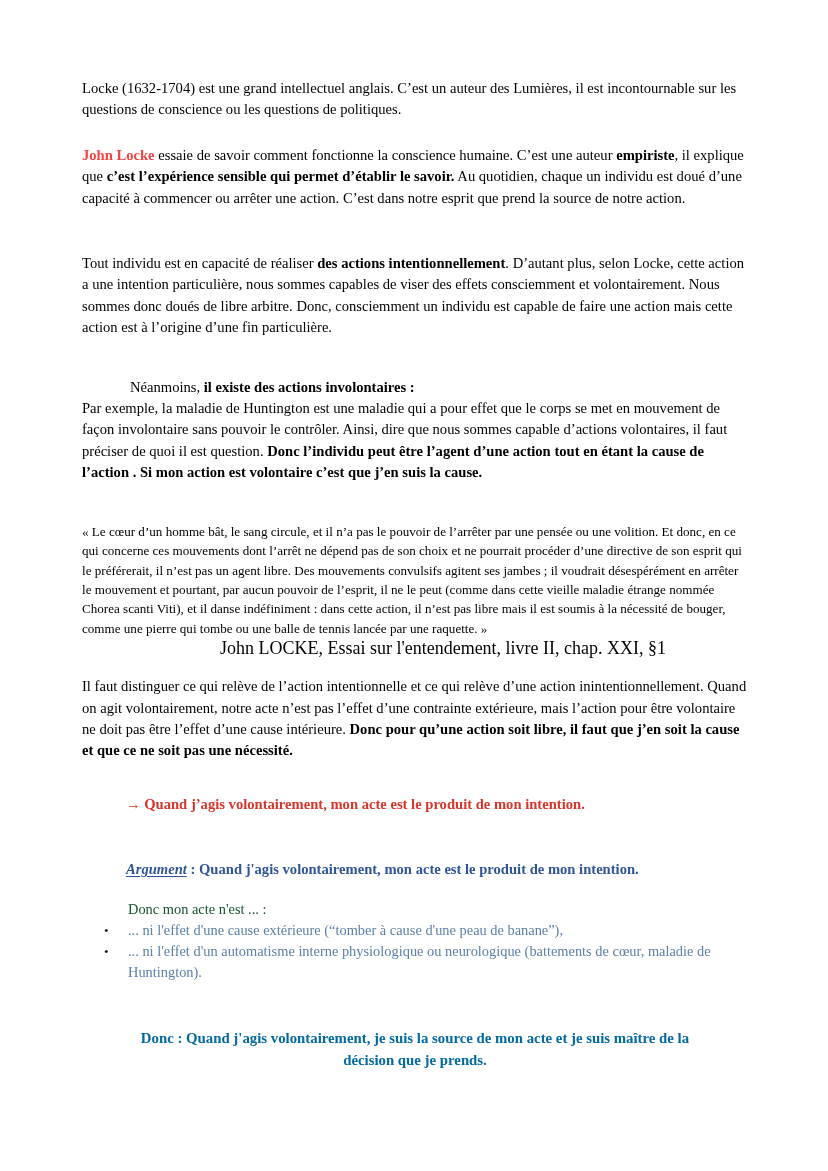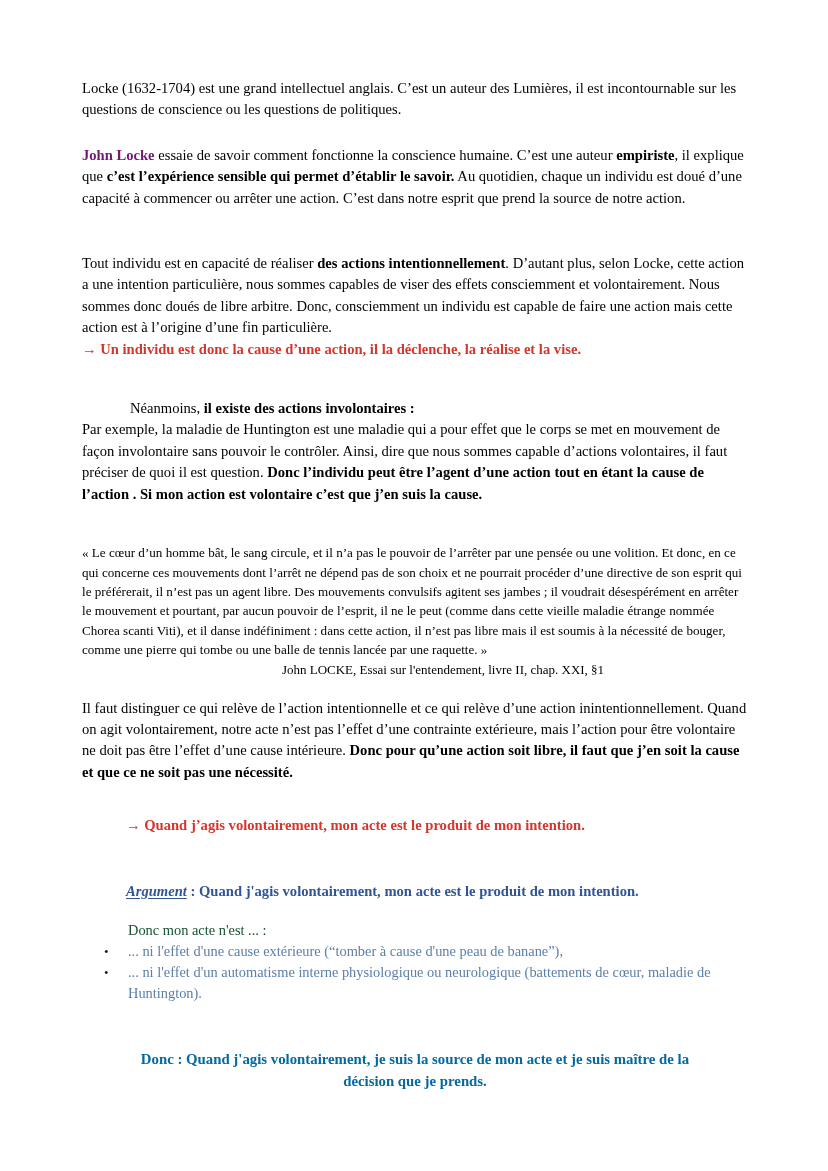--- a/index.html
+++ b/index.html
@@ -35,42 +35,42 @@
     color: #000;
   }
   .sp-18 { height: 18px; }
   .sp-24 { height: 24px; }
   .sp-32 { height: 32px; }
   .sp-38 { height: 38px; }
   .sp-44 { height: 44px; }
 
   b, .bold { font-weight: bold; }
   .red-name {
-    color: #701a75;
+    color: #ef4444;
     font-weight: bold;
   }
   .arrow-line {
     margin: 0;
     font-size: 14.6px;
     line-height: 21.4px;
     color: #d8352a;
     font-weight: bold;
   }
 
   
   .quote {
     margin: 0;
     font-size: 13.1px;
     line-height: 19.4px;
     text-align: left;
     color: #000;
   }
   .quote-source {
     margin: 0;
-    font-size: 13px;
+    font-size: 18px;
     line-height: 20px;
     font-style: normal;
     text-align: center;
     padding-left: 56px;
     color: #000;
   }
 
   
   .indent-tab { padding-left: 48px; }
 
@@ -156,21 +156,20 @@
 
     <p class="body">
       <span class="red-name">John Locke</span><span> essaie de savoir comment fonctionne la conscience humaine. C’est une auteur </span><b>empiriste</b><span>, il explique que </span><b>c’est l’expérience sensible qui permet d’établir le savoir.</b><span> Au quotidien, chaque un individu est doué d’une capacité à commencer ou arrêter une action. C’est dans notre esprit que prend la source de notre action.</span>
     </p>
 
     <div class="sp-44"></div>
 
     <p class="body">
       <span>Tout individu est en capacité de réaliser </span><b>des actions intentionnellement</b><span>. D’autant plus, selon Locke, cette action a une intention particulière, nous sommes capables de viser des effets consciemment et volontairement. Nous sommes donc doués de libre arbitre. Donc, consciemment un individu est capable de faire une action mais cette action est à l’origine d’une fin particulière.</span>
     </p>
-    <p class="arrow-line">→ Un individu est donc la cause d’une action, il la déclenche, la réalise et la vise.</p>
 
     <div class="sp-38"></div>
 
     <p class="body indent-tab">
       <span>Néanmoins, </span><b>il existe des actions involontaires :</b>
     </p>
     <p class="body">
       <span>Par exemple, la maladie de Huntington est une maladie qui a pour effet que le corps se met en mouvement de façon involontaire sans pouvoir le contrôler. Ainsi, dire que nous sommes capable d’actions volontaires, il faut préciser de quoi il est question. </span><b>Donc l’individu peut être l’agent d’une action tout en étant la cause de l’action . Si mon action est volontaire c’est que j’en suis la cause.</b>
     </p>
 

